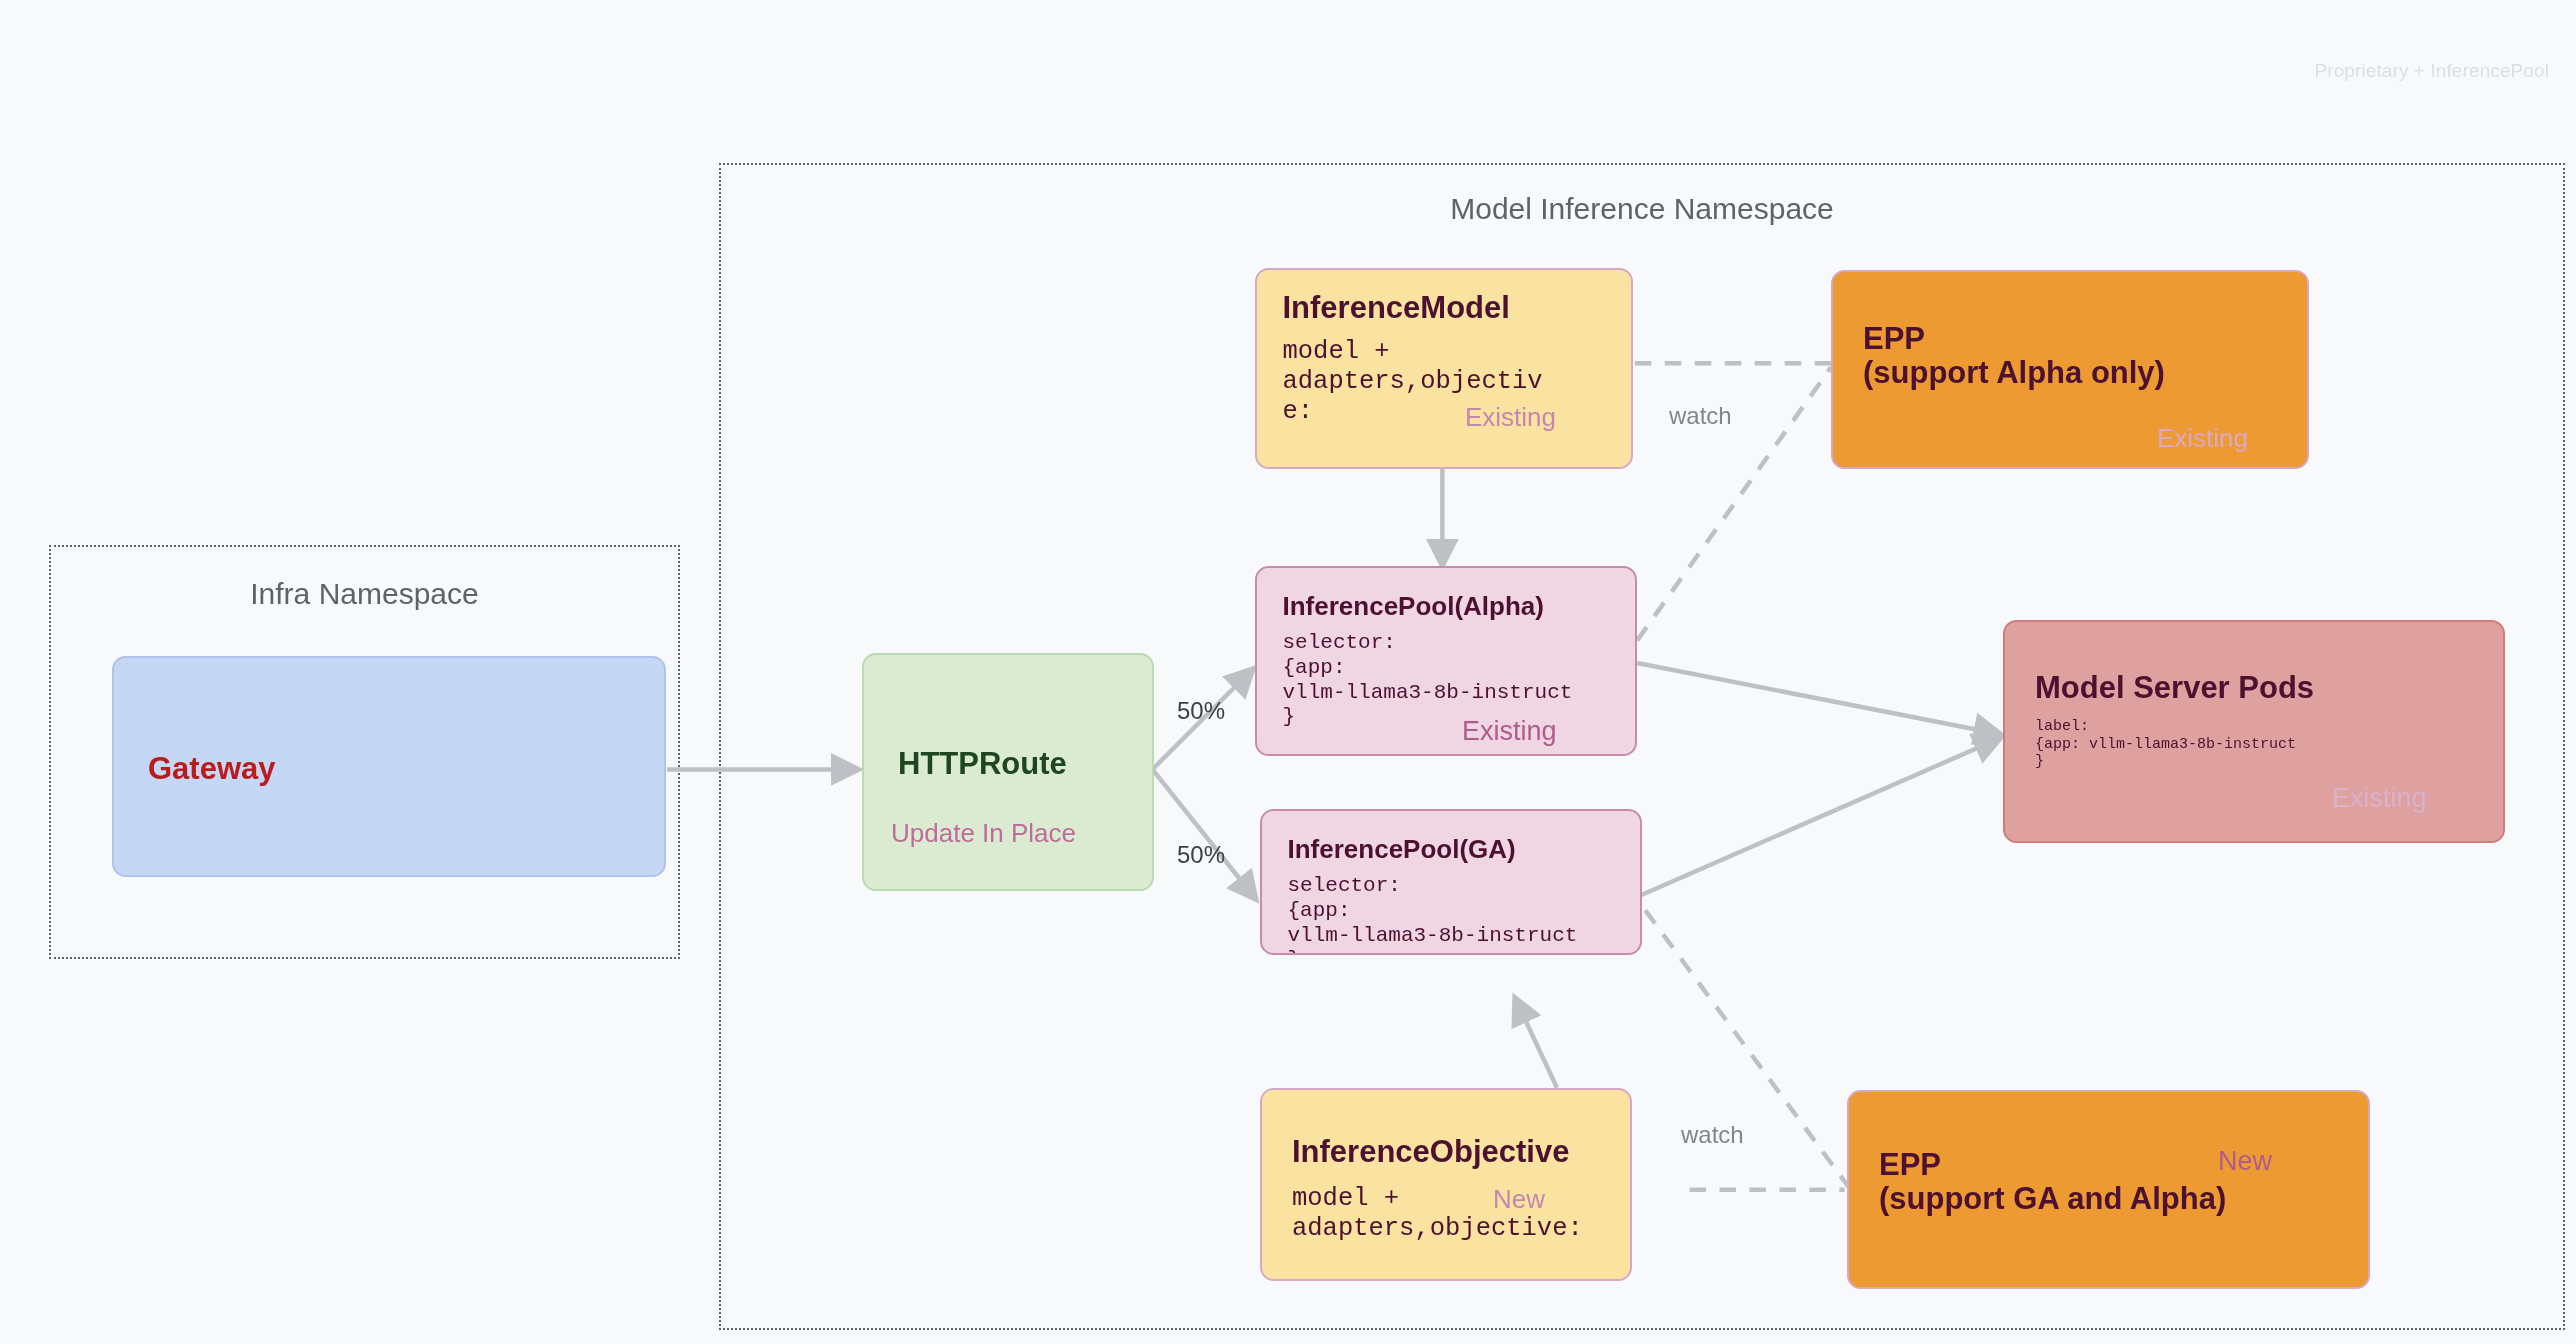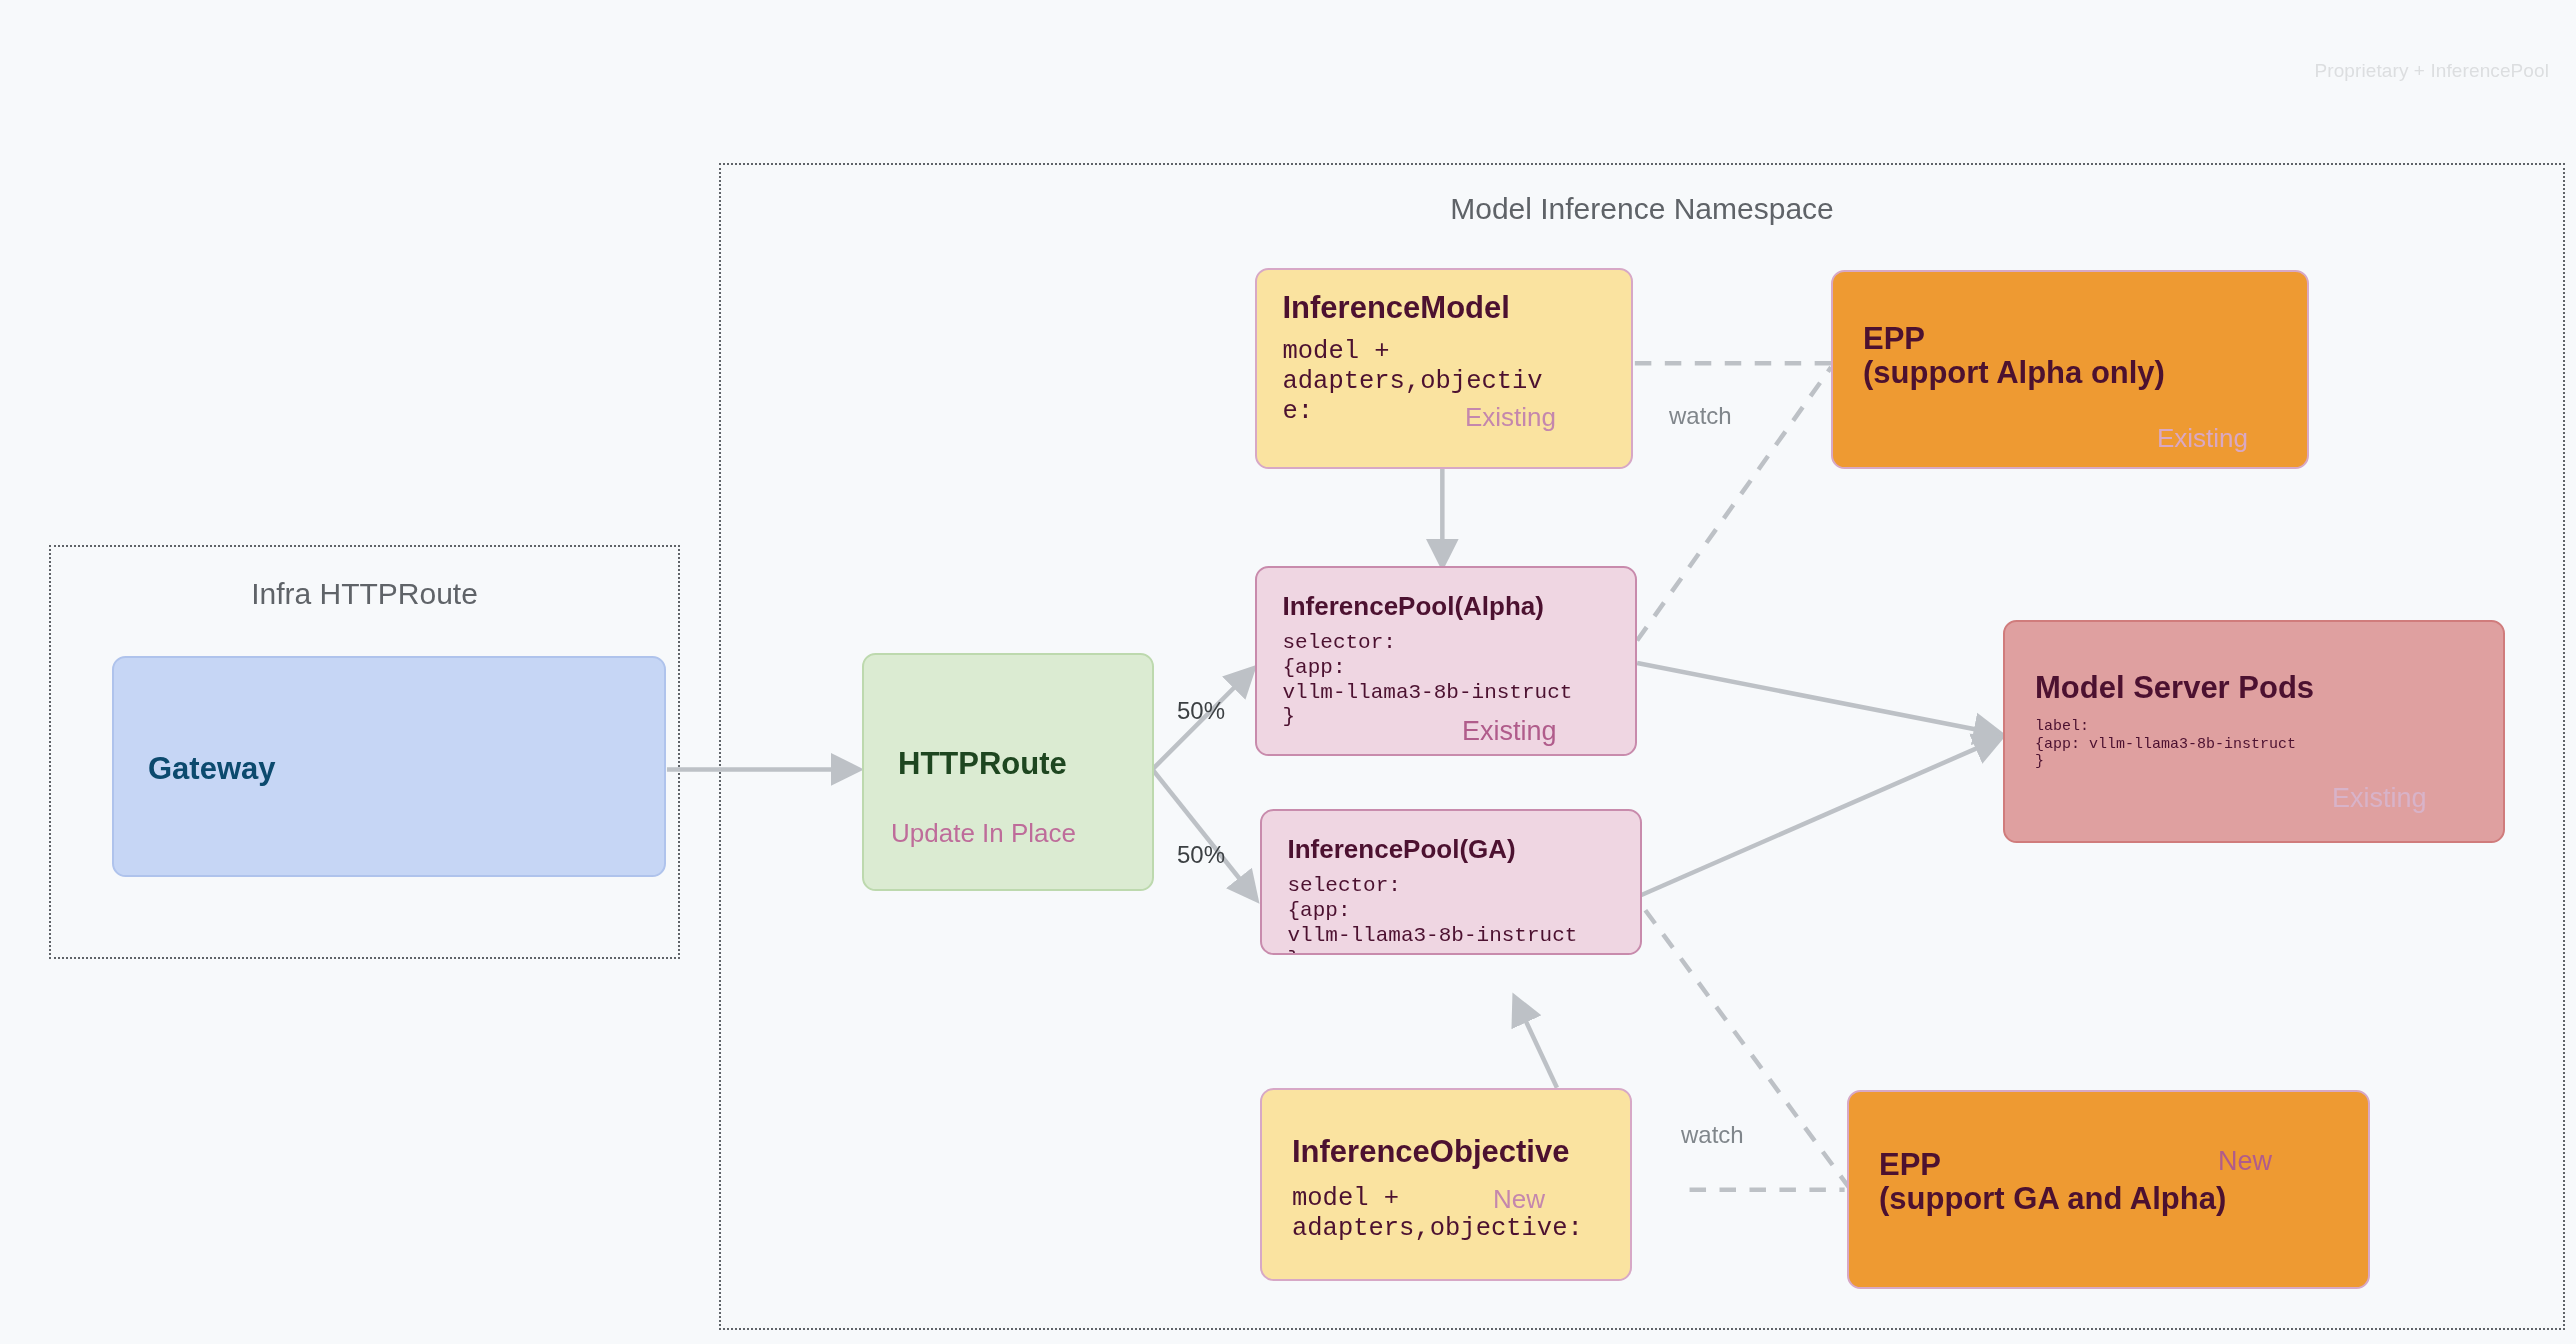--- a/index.html
+++ b/index.html
@@ -98,21 +98,21 @@
   .edge-label.muted { color: #80868B; }
 </style>
 </head>
 <body>
 
 <div id="stage">
 
   <div class="confidential">Proprietary + InferencePool</div>
 
   <div class="ns" style="left:49px; top:545px; width:631px; height:414px;"></div>
-  <div class="ns-title" style="left:49px; top:577px; width:631px;">Infra HTTPRoute</div>
+  <div class="ns-title" style="left:49px; top:577px; width:631px;">Infra Namespace</div>
 
   <div class="ns" style="left:719px; top:163px; width:1846px; height:1167px;"></div>
   <div class="ns-title" style="left:719px; top:192px; width:1846px;">Model Inference Namespace</div>
 
   <svg class="edge-layer" viewBox="0 0 3438 1794" xmlns="http://www.w3.org/2000/svg">
     <defs>
       <marker id="arrow" viewBox="0 0 12 12" refX="9" refY="6" markerWidth="8" markerHeight="8" orient="auto-start-reverse">
         <path d="M 0 0.5 L 11 6 L 0 11.5 z" fill="#BDC1C6"></path>
       </marker>
     </defs>
@@ -139,21 +139,21 @@
 
     <line x1="2196" y1="1215" x2="2470" y2="1588" stroke="#BDC1C6" stroke-width="6" stroke-dasharray="22 18"></line>
   </svg>
 
   <div class="edge-label" style="left:1177px; top:697px;">50%</div>
   <div class="edge-label" style="left:1177px; top:841px;">50%</div>
   <div class="edge-label muted" style="left:1669px; top:402px;">watch</div>
   <div class="edge-label muted" style="left:1681px; top:1121px;">watch</div>
 
   <div class="node n-gateway" style="left:112px; top:656px; width:554px; height:221px;">
-    <div class="title" style="left:34px; top:94px; font-size:31px; color:#0c4a6e;">Gateway</div>
+    <div class="title" style="left:34px; top:94px; font-size:31px; color:#b91c1c;">Gateway</div>
   </div>
 
   <div class="node n-httproute" style="left:862px; top:653px; width:292px; height:238px;">
     <div class="title" style="left:34px; top:92px; font-size:31px; color:#1E4620;">HTTPRoute</div>
     <div class="badge" style="left:27px; top:163px; font-size:26px; color:#BE6C9A;">Update In Place</div>
   </div>
 
   <div class="node n-yellow" style="left:1255px; top:268px; width:378px; height:201px;">
     <div class="title" style="left:25.5px; top:21px; font-size:31px;">InferenceModel</div>
     <div class="mono" style="left:25.5px; top:67px; font-size:25.5px;">model +

